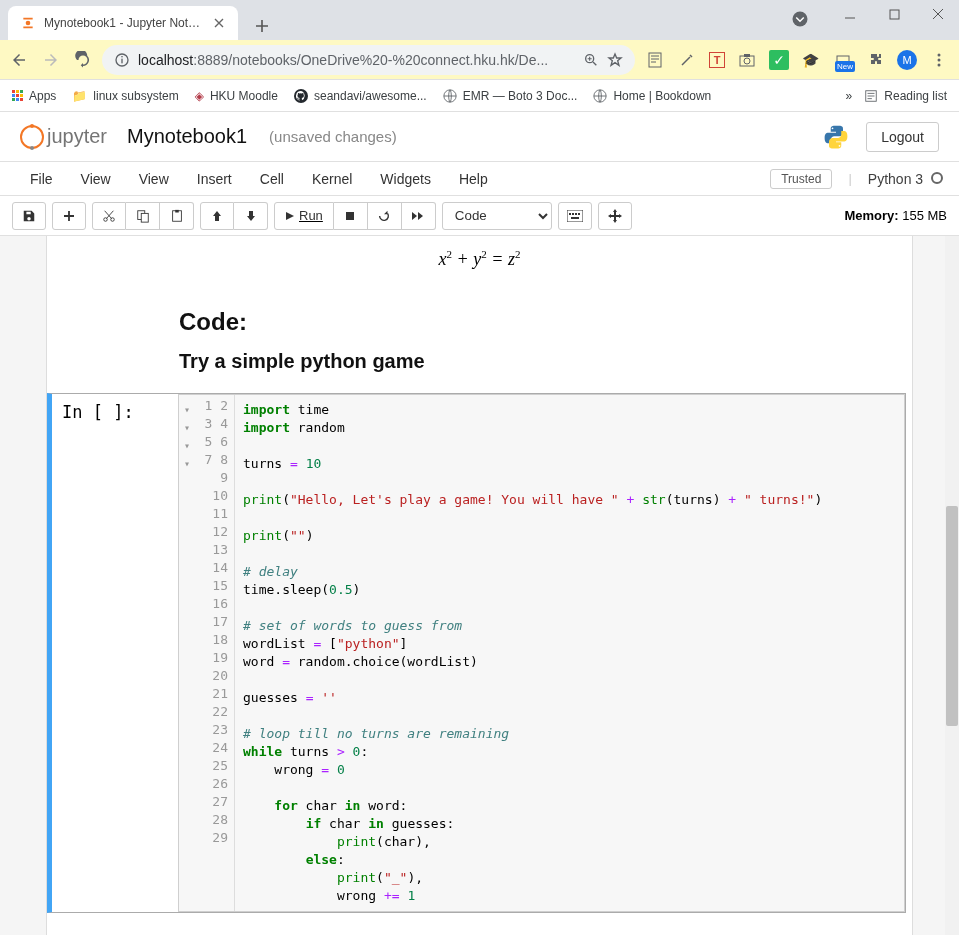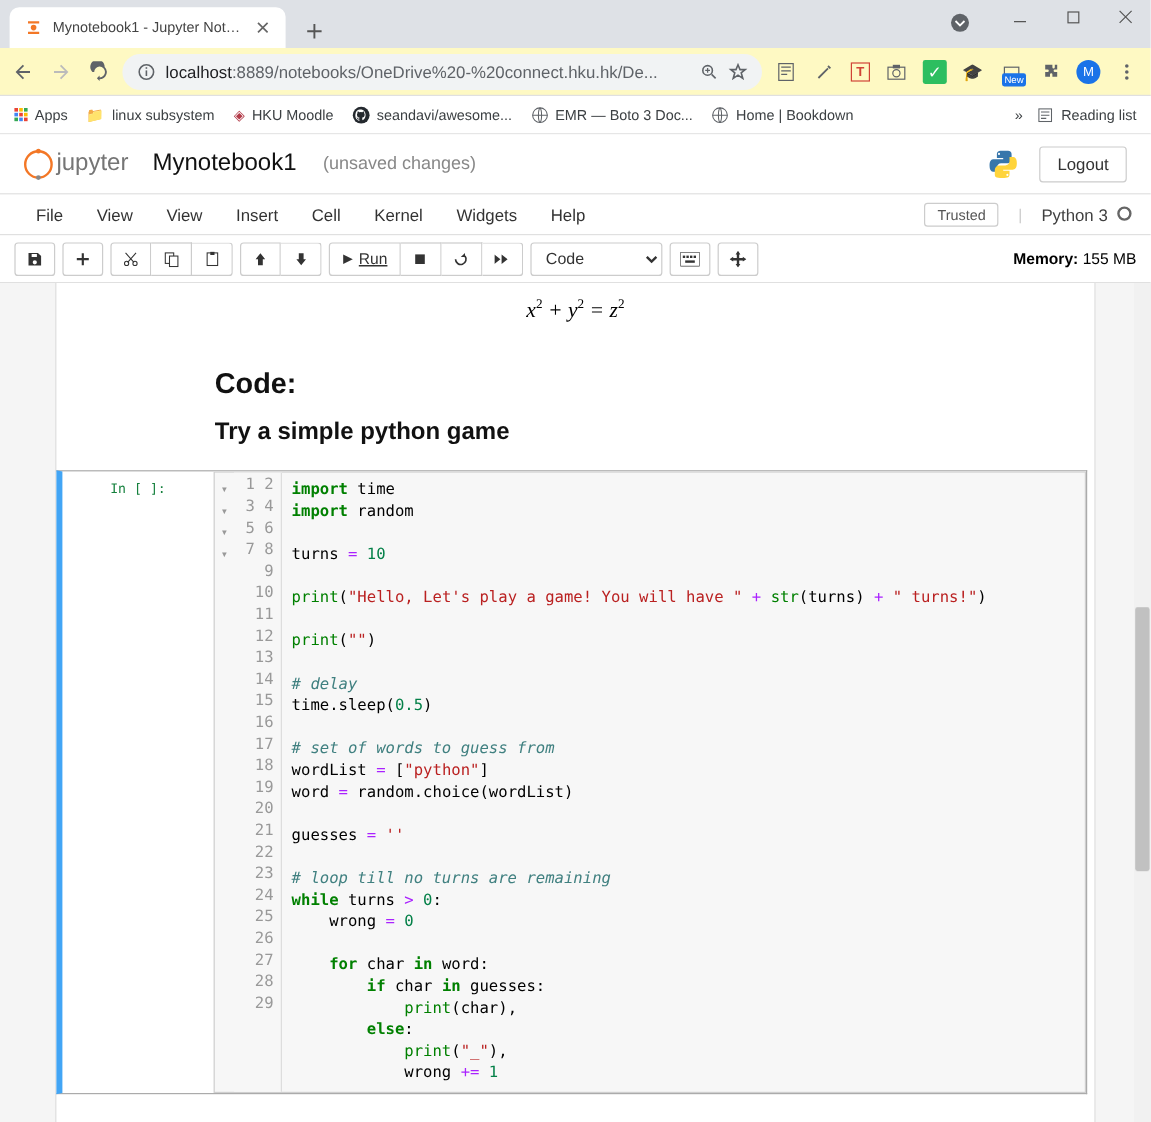--- a/index.html
+++ b/index.html
@@ -85,21 +85,21 @@
 
 .nb-area { position: absolute; top: 236px; left: 0; right: 0; bottom: 0; background: #f5f5f5; overflow-y: auto; overflow-x: hidden; padding: 0 46px; }
 .nb-page { background: #fff; border: 1px solid #ddd; border-top: none; padding: 4px 0 40px 0; }
 .formula { text-align: center; font-family: 'Times New Roman', serif; font-size: 18px; padding: 8px; font-style: italic; }
 .formula sup { font-size: 11px; vertical-align: super; font-style: normal; }
 .md-h2 { font-size: 24px; font-weight: 700; margin: 30px 0 10px 132px; color: #111; }
 .md-h3 { font-size: 20px; font-weight: 700; margin: 14px 0 20px 132px; color: #111; }
 
 .cell { display: flex; border: 1px solid transparent; margin: 4px 6px 4px 0; }
 .cell.selected { border: 1px solid #ababab; border-left: 5px solid #42A5F5; }
-.cell .prompt { width: 126px; padding: 8px 10px; text-align: center; font-family: monospace; color: #15803d; font-size: 11px; flex-shrink: 0; }
+.cell .prompt { width: 126px; padding: 8px 10px; text-align: left; font-family: monospace; color: #000000; font-size: 17px; flex-shrink: 0; }
 .cell .input { flex: 1; display: flex; background: #f7f7f7; border: 1px solid #cfcfcf; }
 .gutter { background: #f7f7f7; border-right: 1px solid #ddd; padding: 2px 6px; text-align: right; font-family: monospace; font-size: 13px; color: #999; line-height: 18px; width: 40px; flex-shrink: 0; }
 .fold-col { width: 16px; flex-shrink: 0; font-family: monospace; font-size: 10px; color: #999; line-height: 18px; padding: 6px 0; text-align: center; }
 .code { padding: 6px 8px; font-family: Menlo, Consolas, monospace; font-size: 13px; line-height: 18px; white-space: pre; color: #000; flex: 1; overflow-x: auto; }
 .kw { color: #008000; font-weight: bold; }
 .op { color: #aa22ff; }
 .num { color: #048048; }
 .str { color: #ba2121; }
 .cmt { color: #408080; font-style: italic; }
 .bltn { color: #008000; }

